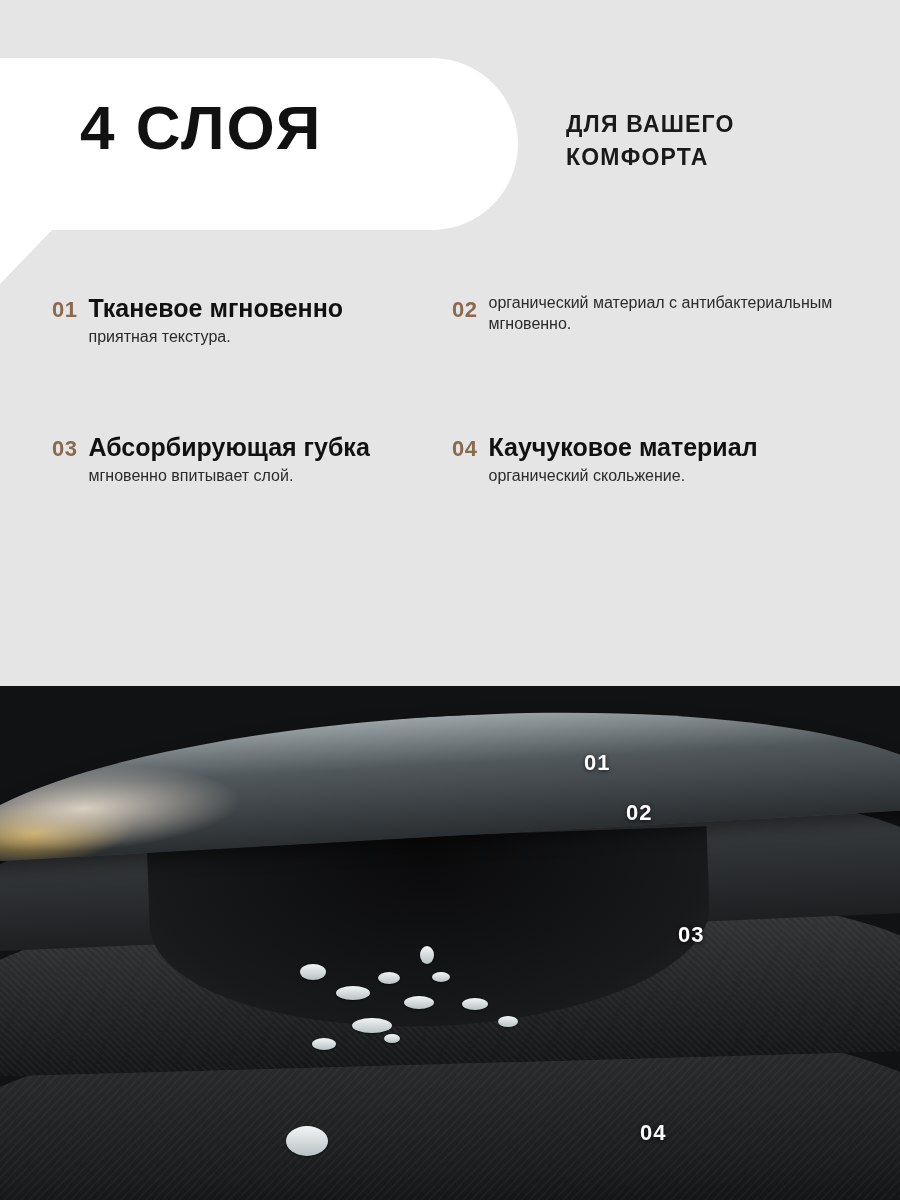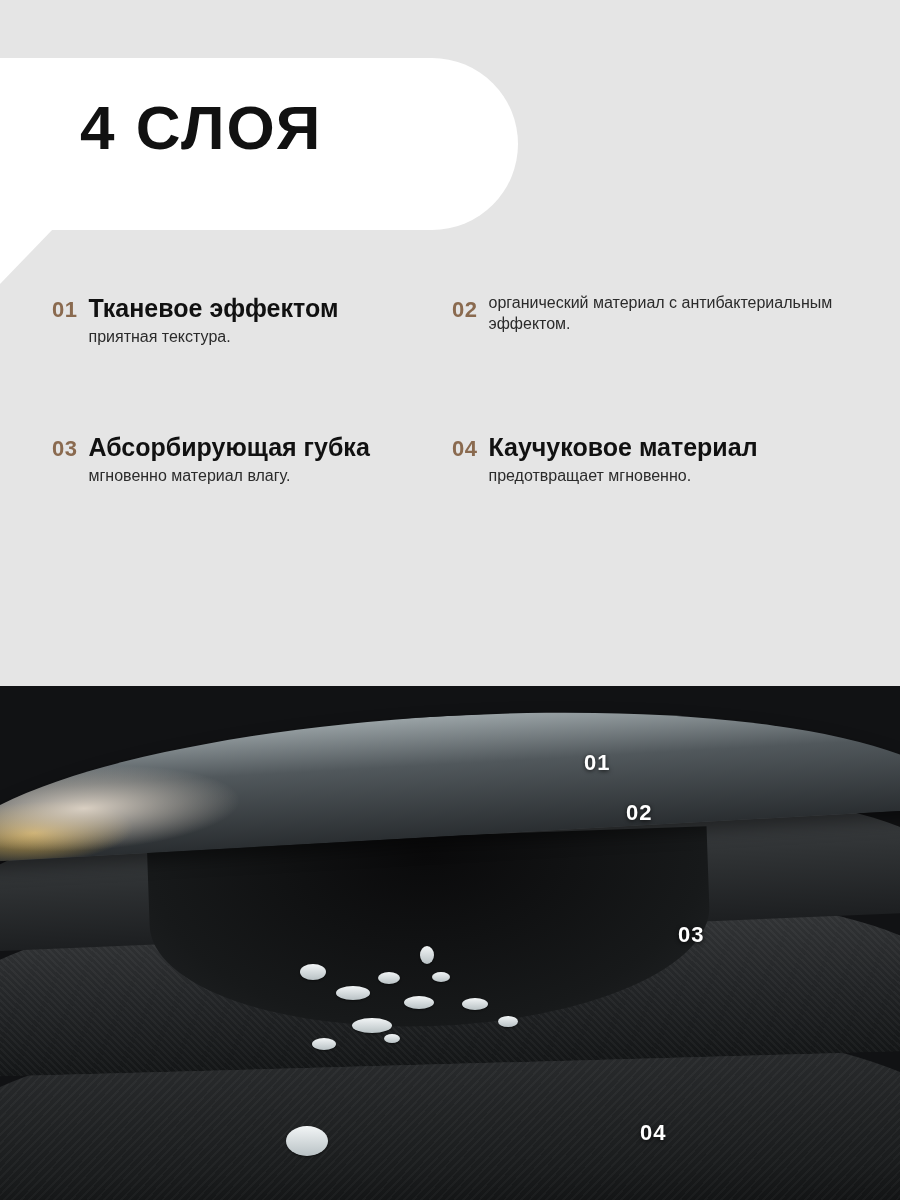--- a/index.html
+++ b/index.html
@@ -204,54 +204,55 @@
 <body>
 
 <div class="page">
 
   <div class="top-panel">
 
     <div class="title-plate"></div>
     <div class="title-tail"></div>
     <div class="title-text">4 СЛОЯ</div>
 
+    <div class="subtitle">ДЛЯ ВАШЕГО КОМФОРТА</div>
 
     <div class="features">
 
       <div class="feat-row">
         <div class="feat col1">
           <div class="feat-num">01</div>
           <div class="feat-body">
-            <p class="feat-title">Тканевое эффектом</p>
+            <p class="feat-title">Тканевое мгновенно</p>
             <p class="feat-desc">приятная текстура.</p>
           </div>
         </div>
         <div class="feat col2">
           <div class="feat-num">02</div>
           <div class="feat-body">
-            <p class="feat-desc">органический материал с антибактериальным эффектом.</p>
+            <p class="feat-desc">органический материал с антибактериальным мгновенно.</p>
           </div>
         </div>
       </div>
 
       <div class="row-gap"></div>
 
       <div class="feat-row">
         <div class="feat col1">
           <div class="feat-num">03</div>
           <div class="feat-body">
             <p class="feat-title">Абсорбирующая губка</p>
-            <p class="feat-desc">мгновенно материал влагу.</p>
+            <p class="feat-desc">мгновенно впитывает слой.</p>
           </div>
         </div>
         <div class="feat col2">
           <div class="feat-num">04</div>
           <div class="feat-body">
             <p class="feat-title">Каучуковое материал</p>
-            <p class="feat-desc">предотвращает мгновенно.</p>
+            <p class="feat-desc">органический скольжение.</p>
           </div>
         </div>
       </div>
 
     </div>
   </div>
 
   <div class="photo">
 
     <div class="layer layer-d"></div>

